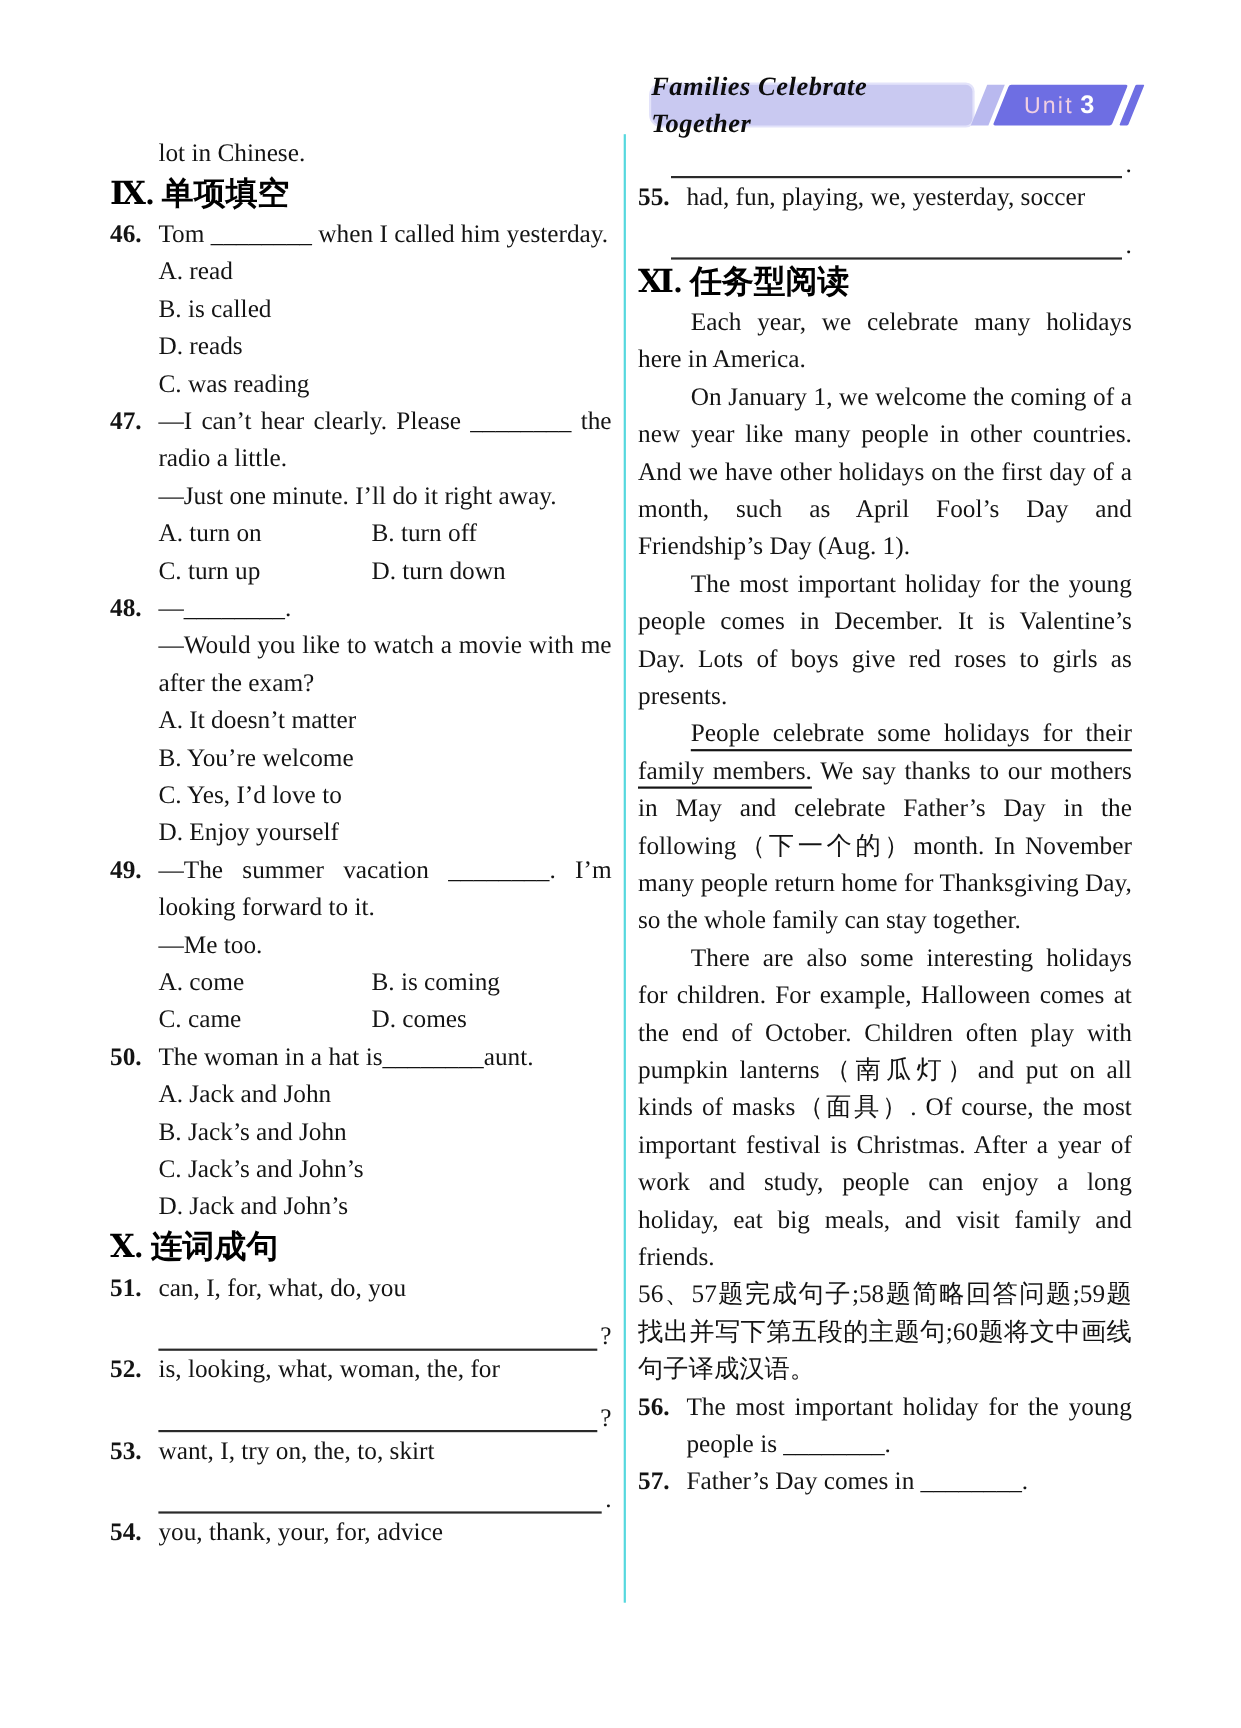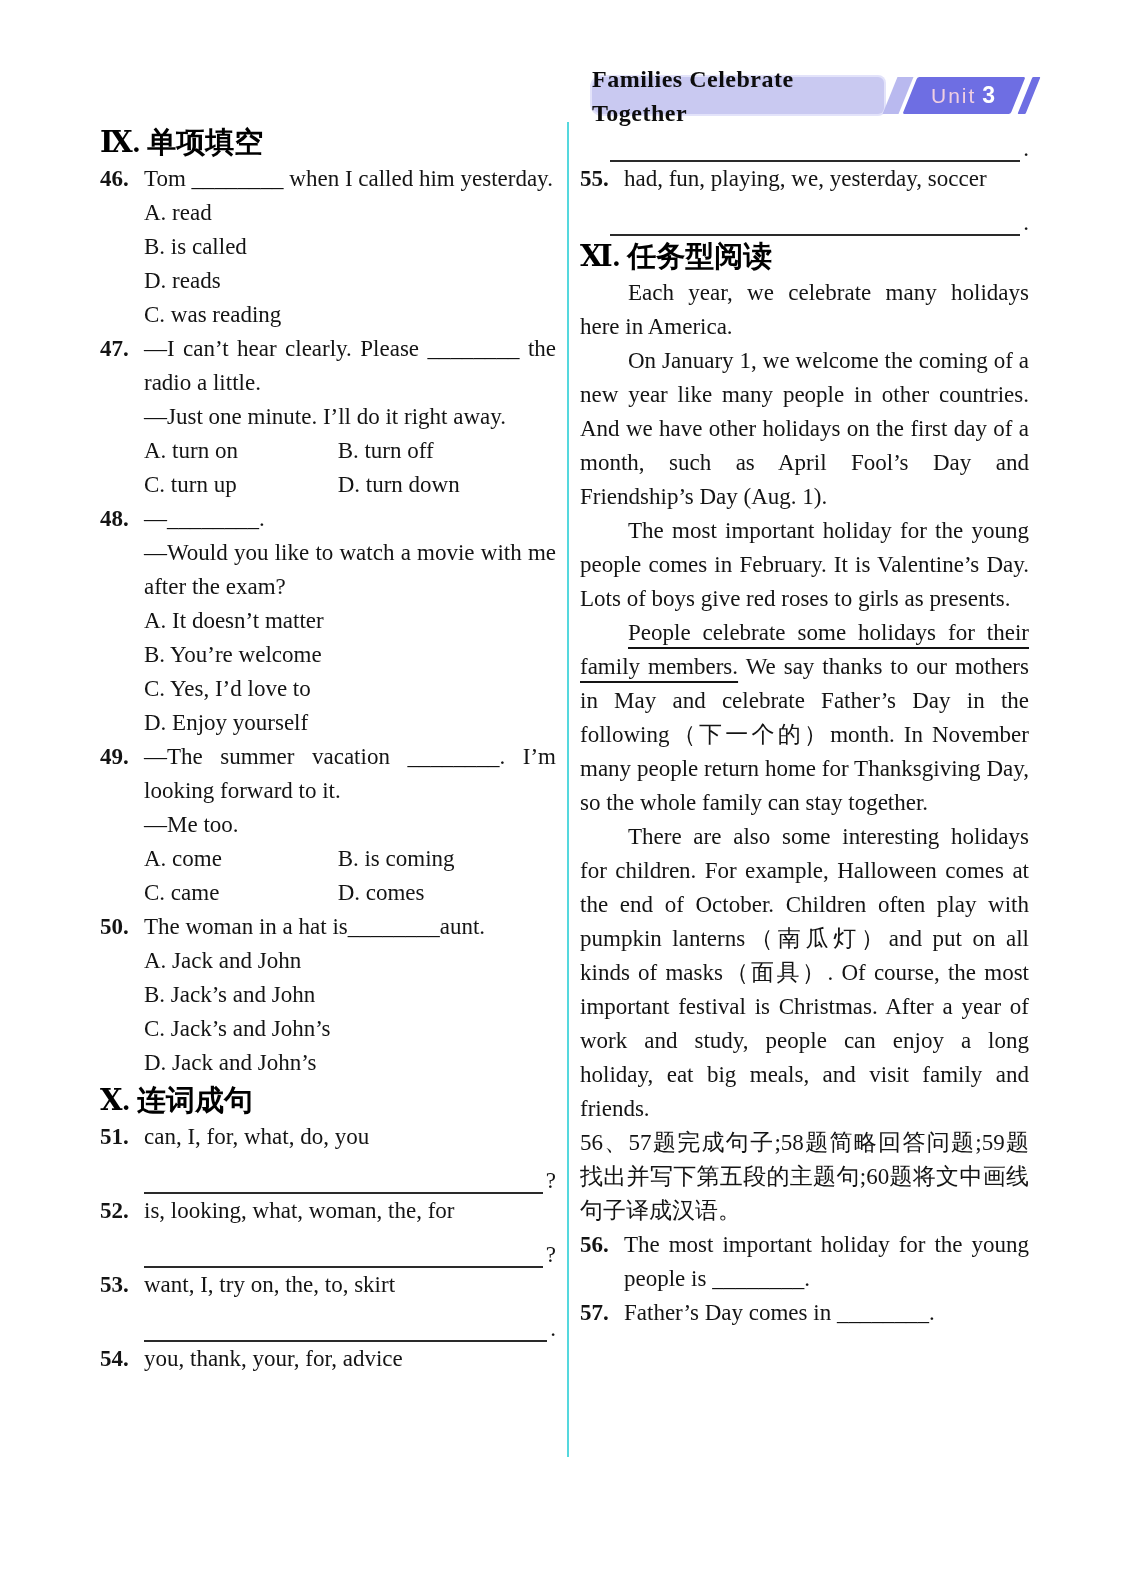--- a/index.html
+++ b/index.html
@@ -25,20 +25,21 @@
   .header-bar{
     position:absolute;top:77px;left:592px;width:438px;height:37px;
     display:flex;align-items:stretch;
   }
   .title-strip{
     flex:0 0 292px;
     background:var(--strip-bg);
     border-radius:10px 6px 6px 10px;
     display:flex;align-items:center;
     box-shadow:0 0 0 2px #e3e3fa;
+    font-style:italic;
   }
   .title-strip span{
     font-weight:bold;font-size:24px;color:#0d0d0d;letter-spacing:.5px;
   }
   .slash-deco{
     flex:0 0 16px;margin-left:6px;
     background:#b9b9ef;
     transform:skewX(-22deg);
   }
   .unit-badge{
@@ -107,20 +108,21 @@
     <div class="unit-badge">
       <span class="inner"><span>Unit</span><b>3</b></span>
     </div>
     <div class="badge-tail"></div>
   </div>
 
   <div class="columns">
 
     <section class="col left">
 
+      <div class="cont-line">lot in Chinese.</div>
 
       <div class="section-hd">Ⅸ. 单项填空</div>
 
       <div class="q">
         <span class="qnum">46.</span>
         <div class="qbody">
           <p class="jtext">Tom ________ when I called him yesterday.</p>
           <div class="opt-list">
             <span class="opt">A. read</span>
             <span class="opt">B. is called</span>
@@ -246,21 +248,21 @@
       </div>
       <div class="answer-line right-top">
         <span class="rule"></span>
         <span class="punct">.</span>
       </div>
 
       <div class="section-hd">Ⅺ. 任务型阅读</div>
 
       <p class="para">Each year, we celebrate many holidays here in America.</p>
       <p class="para">On January 1, we welcome the coming of a new year like many people in other countries. And we have other holidays on the first day of a month, such as April Fool’s Day and Friendship’s Day (Aug. 1).</p>
-      <p class="para">The most important holiday for the young people comes in February. It is Valentine’s Day. Lots of boys give red roses to girls as presents.</p>
+      <p class="para">The most important holiday for the young people comes in December. It is Valentine’s Day. Lots of boys give red roses to girls as presents.</p>
       <p class="para"><span class="ul">People celebrate some holidays for their family members.</span><span> We say thanks to our mothers in May and celebrate Father’s Day in the following（下一个的）month. In November many people return home for Thanksgiving Day, so the whole family can stay together.</span></p>
       <p class="para">There are also some interesting holidays for children. For example, Halloween comes at the end of October. Children often play with pumpkin lanterns（南瓜灯）and put on all kinds of masks（面具）. Of course, the most important festival is Christmas. After a year of work and study, people can enjoy a long holiday, eat big meals, and visit family and friends.</p>
 
       <p class="instr">56、57题完成句子;58题简略回答问题;59题找出并写下第五段的主题句;60题将文中画线句子译成汉语。</p>
 
       <div class="q">
         <span class="qnum">56.</span>
         <div class="qbody">
           <p class="jtext">The most important holiday for the young people is ________.</p>
         </div>

